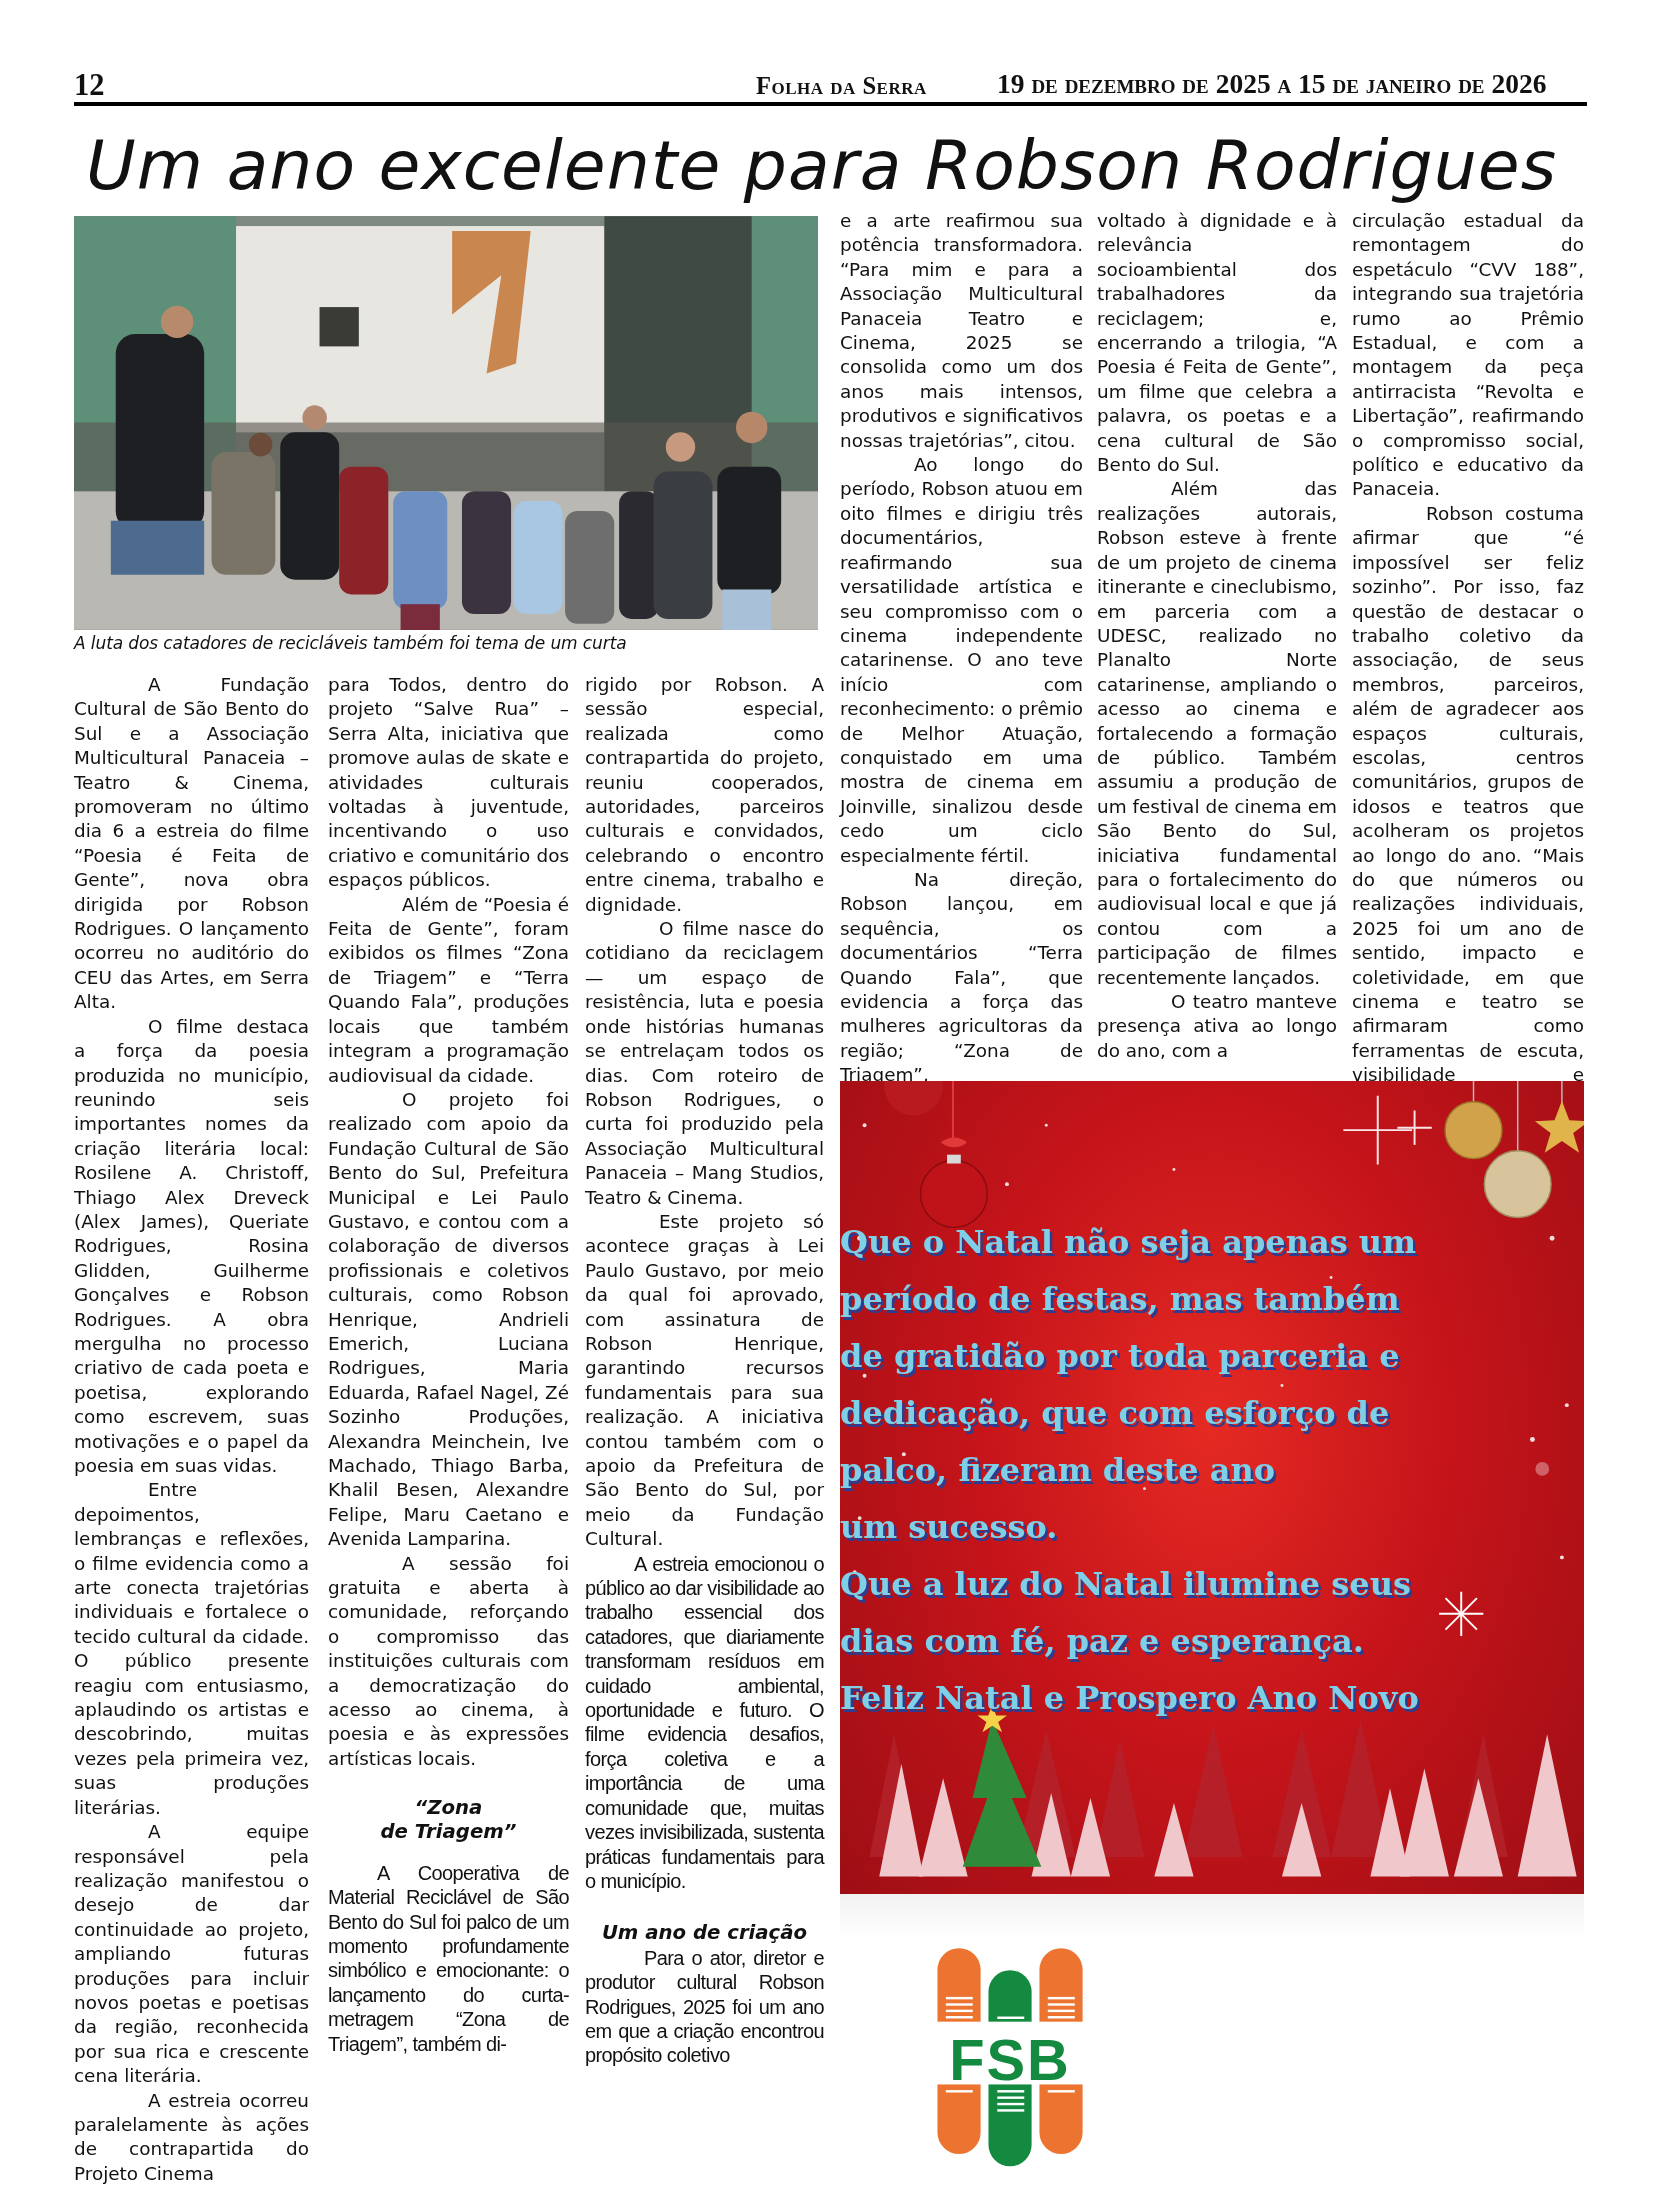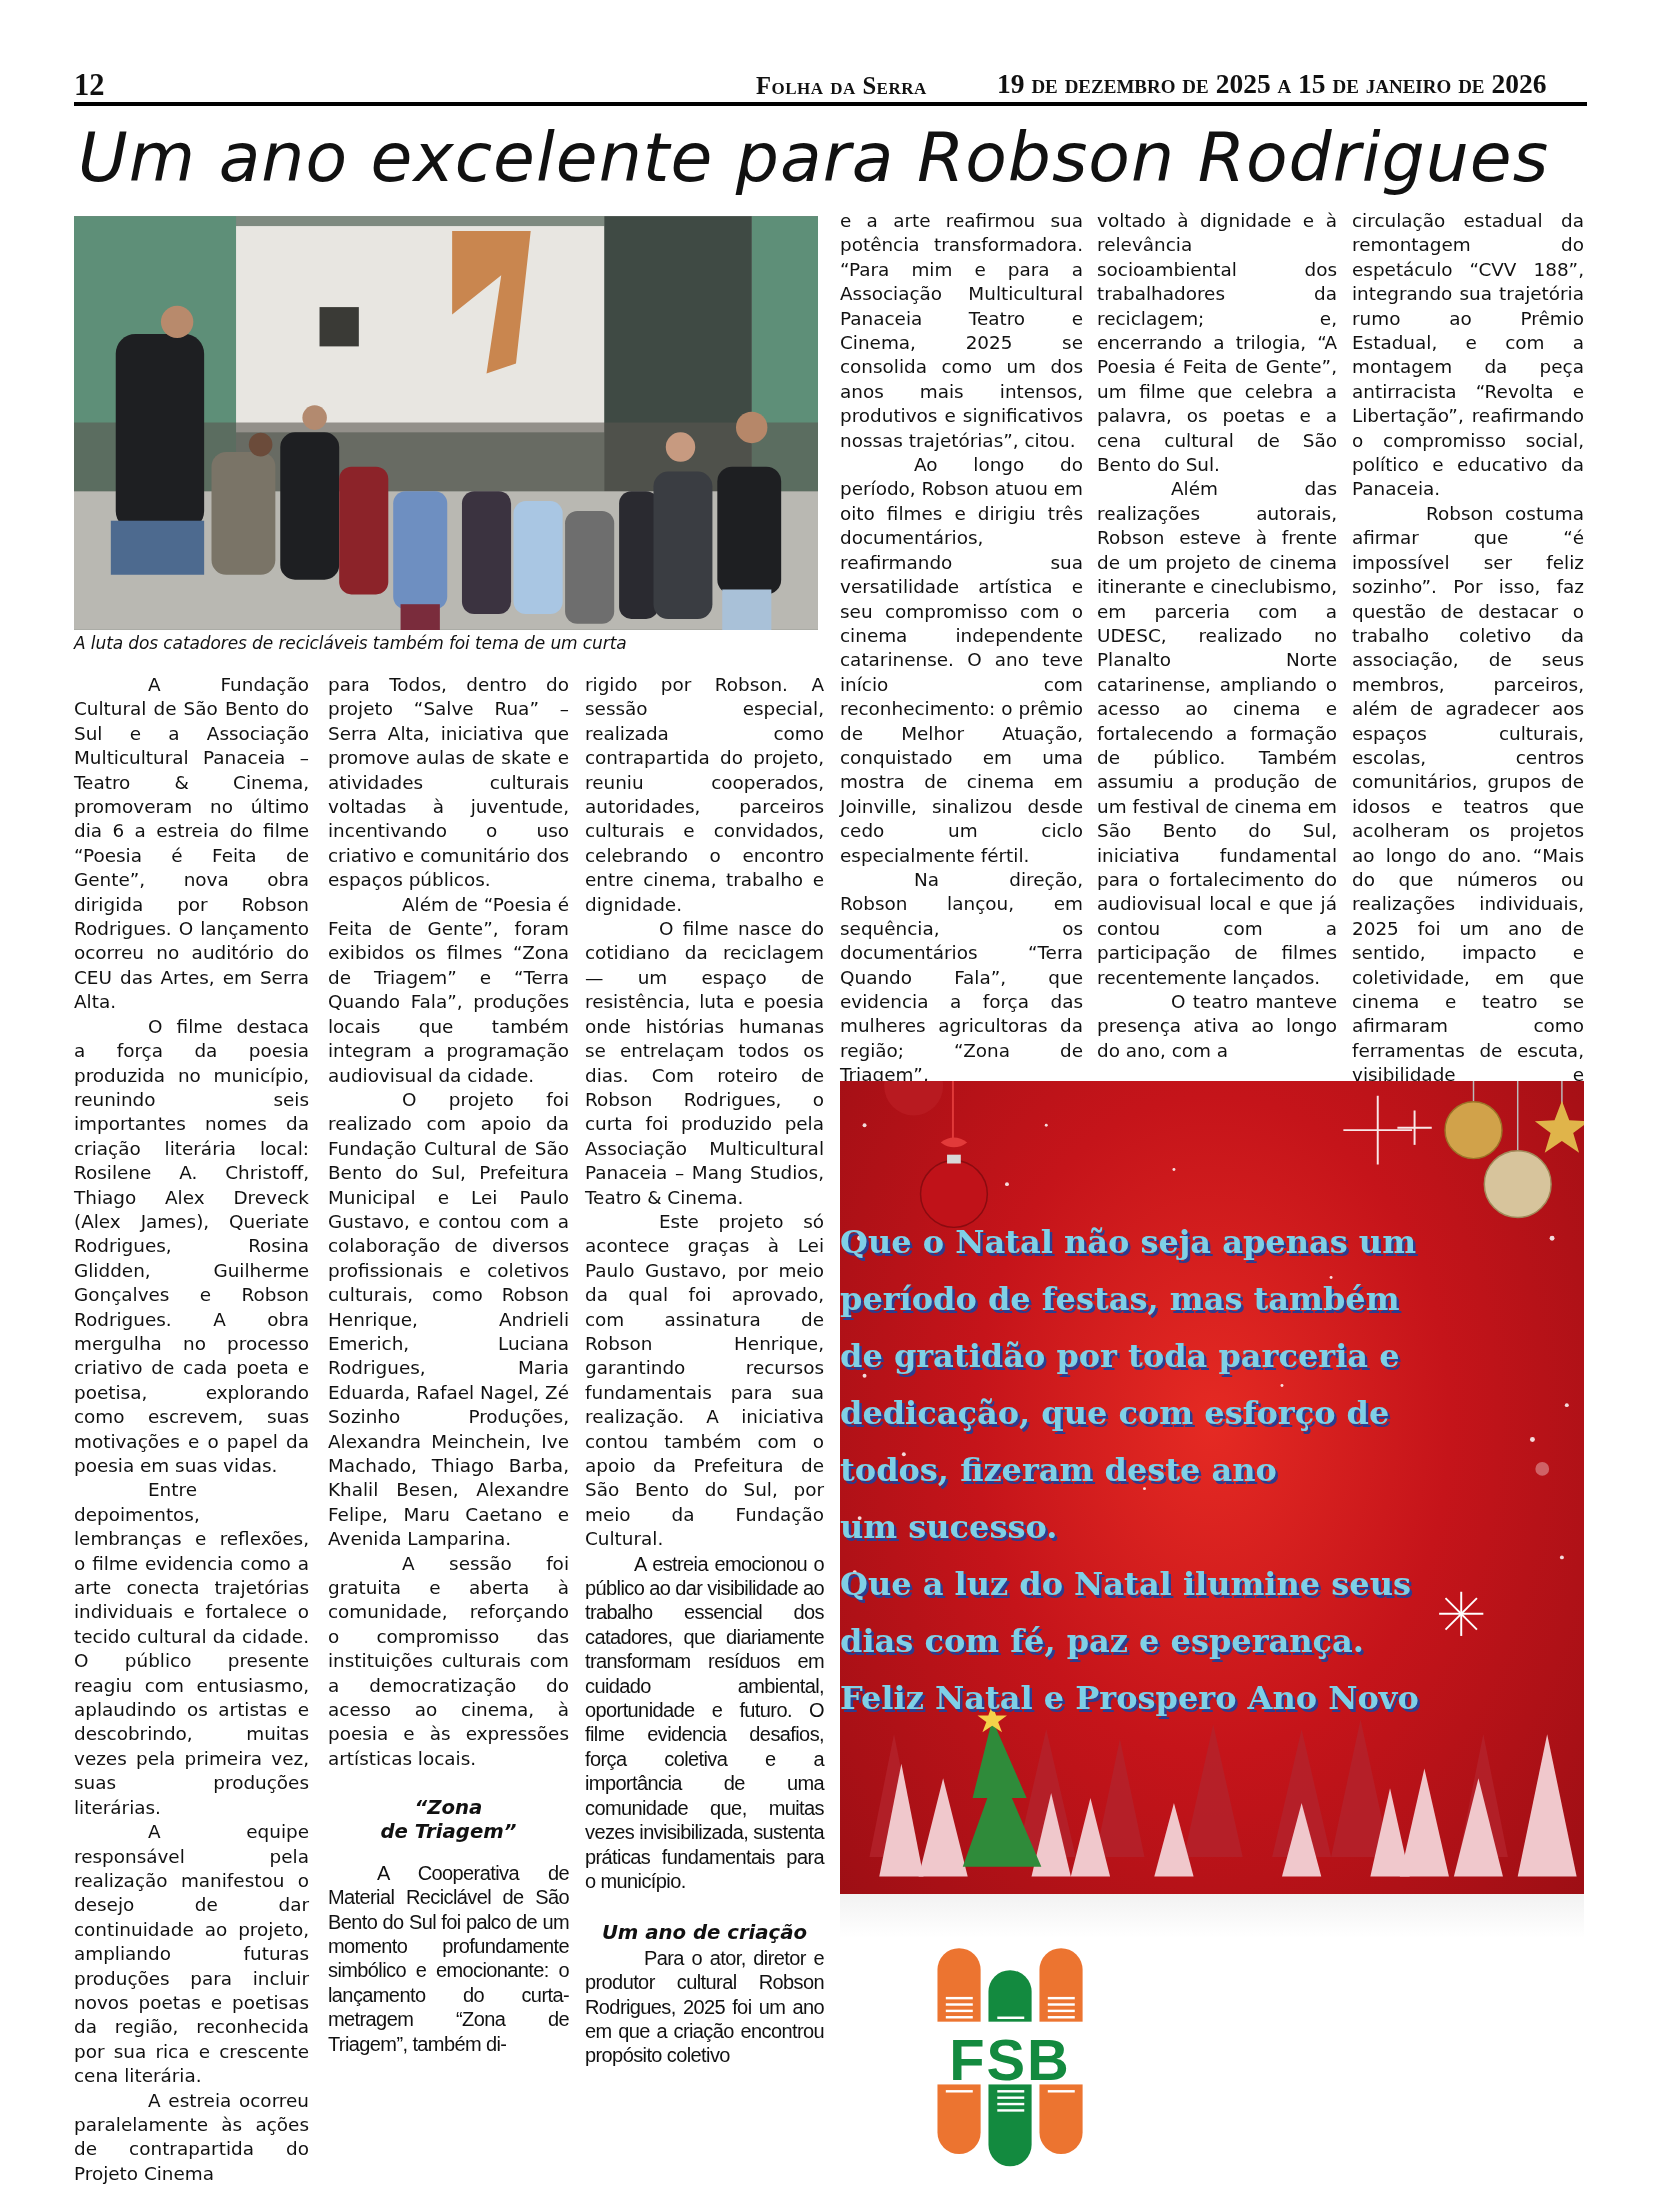--- a/index.html
+++ b/index.html
@@ -31,21 +31,21 @@
   .logo-text{position:absolute;left:165px;top:49px;font-family:"Liberation Sans",sans-serif;font-weight:bold;color:#138a3f;font-size:43px;line-height:54px;text-align:center;}
 </style>
 </head>
 <body>
 
 <div class="abs hdr-num">12</div>
 <div class="abs hdr-paper">Folha da Serra</div>
 <div class="abs hdr-date">19 de dezembro de 2025 a  15 de janeiro de 2026</div>
 <div class="abs hdr-rule"></div>
 
-<h1 class="abs title" style="margin:4px;font-weight:normal;">Um ano excelente para Robson Rodrigues</h1>
+<h1 class="abs title" style="margin:12px;font-weight:normal;">Um ano excelente para Robson Rodrigues</h1>
 
 <div class="abs photo" title="Grupo de catadores de recicláveis posando em galpão">
   <svg width="744" height="414" viewBox="0 0 1515 842">
     <rect x="0" y="0" width="1515" height="842" fill="#7e8a80"></rect>
     <rect x="0" y="0" width="330" height="560" fill="#5e8f78"></rect>
     <rect x="1380" y="0" width="135" height="560" fill="#5e8f78"></rect>
     <rect x="330" y="20" width="750" height="420" fill="#e8e6e1"></rect>
     <polygon points="770,30 930,30 900,300 840,320 870,120 770,200" fill="#c9864f"></polygon>
     <rect x="500" y="185" width="80" height="80" fill="#3a3a36"></rect>
     <rect x="1080" y="0" width="300" height="560" fill="#3f4a44"></rect>
@@ -208,21 +208,21 @@
         <polygon points="310,1300 380,1460 350,1460 410,1600 250,1600 300,1460 270,1460" fill="#2f8b3a"></polygon>
         <polygon points="310,1270 318,1292 340,1292 322,1305 330,1326 310,1313 290,1326 298,1305 280,1292 302,1292" fill="#f4d24a"></polygon>
       </g>
     </g>
   </svg>
   <div class="ad-text">
     <div>Que o Natal não seja apenas um</div>
     <div>período de festas,  mas também</div>
     <div>de gratidão por toda parceria e</div>
     <div>dedicação, que com esforço de</div>
-    <div>todos, fizeram deste ano</div>
+    <div>palco, fizeram deste ano</div>
     <div>um sucesso.</div>
     <div>Que a luz do Natal ilumine seus</div>
     <div>dias com fé, paz e esperança.</div>
     <div>Feliz Natal e Prospero Ano Novo</div>
   </div>
   <div class="snow-ground"></div>
 </div>
 
 <div class="abs logo">
   <svg class="abs" style="left:0;top:0" width="152" height="226" viewBox="0 0 310 460">

